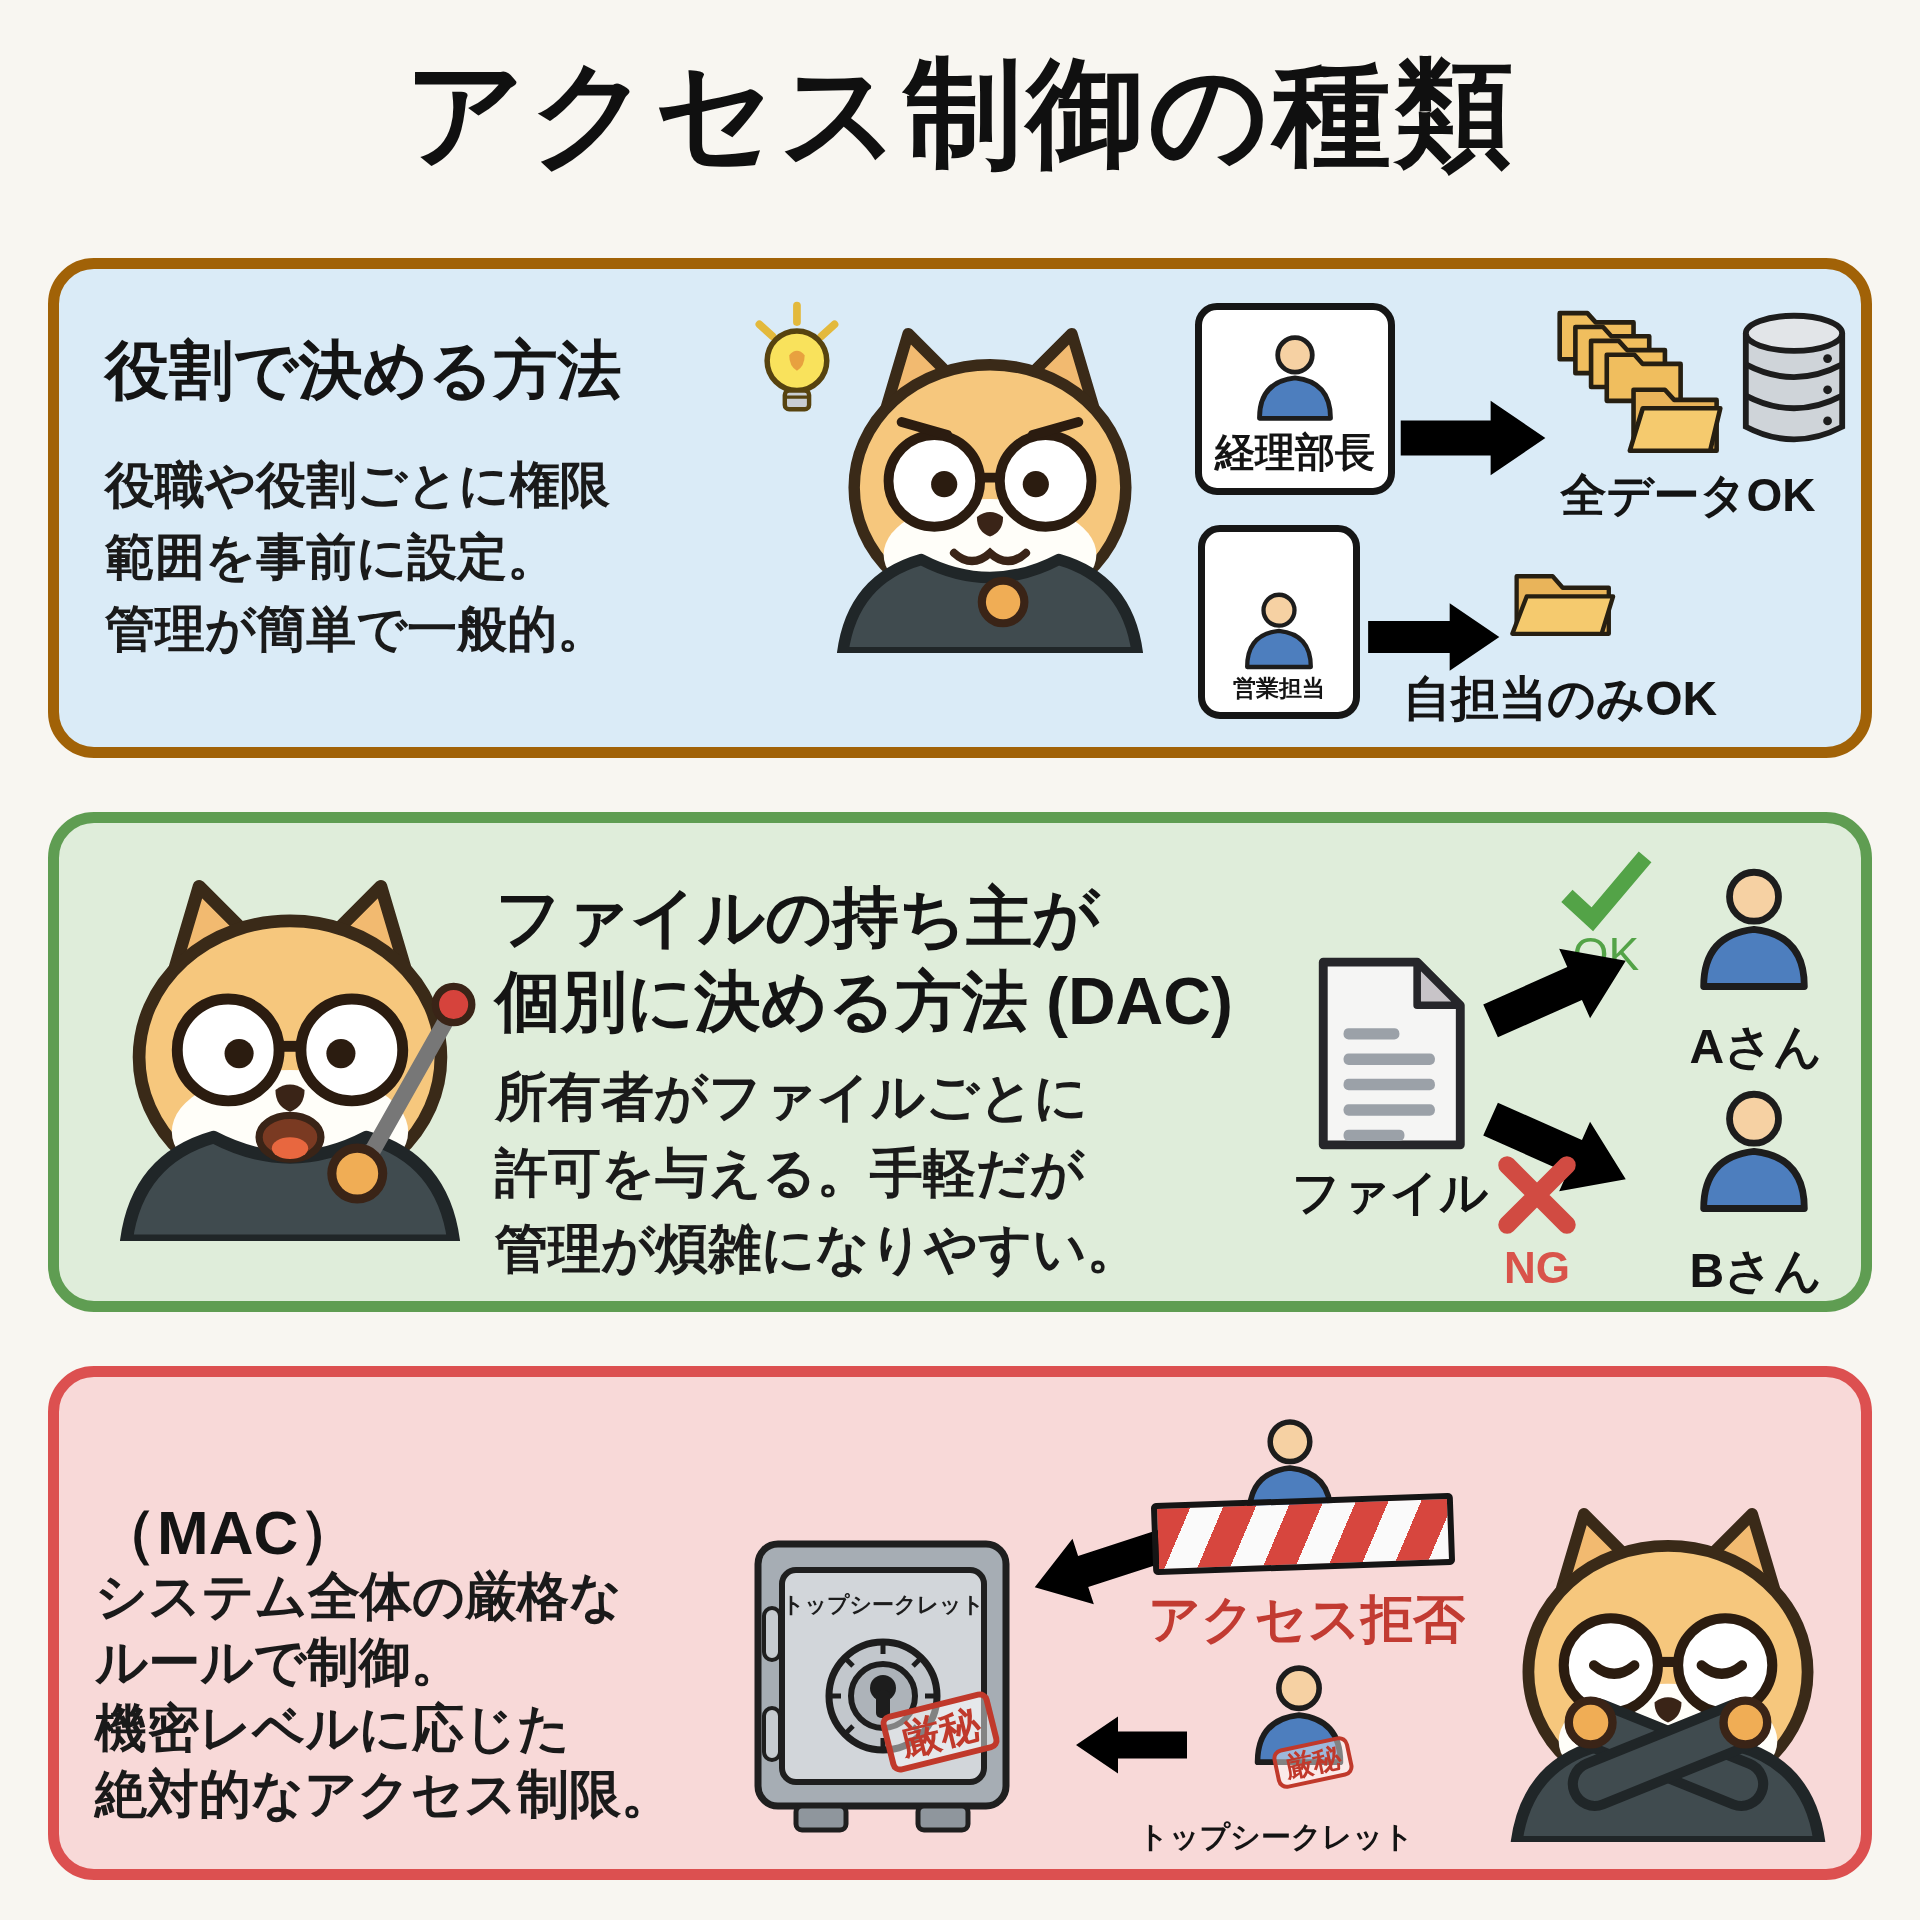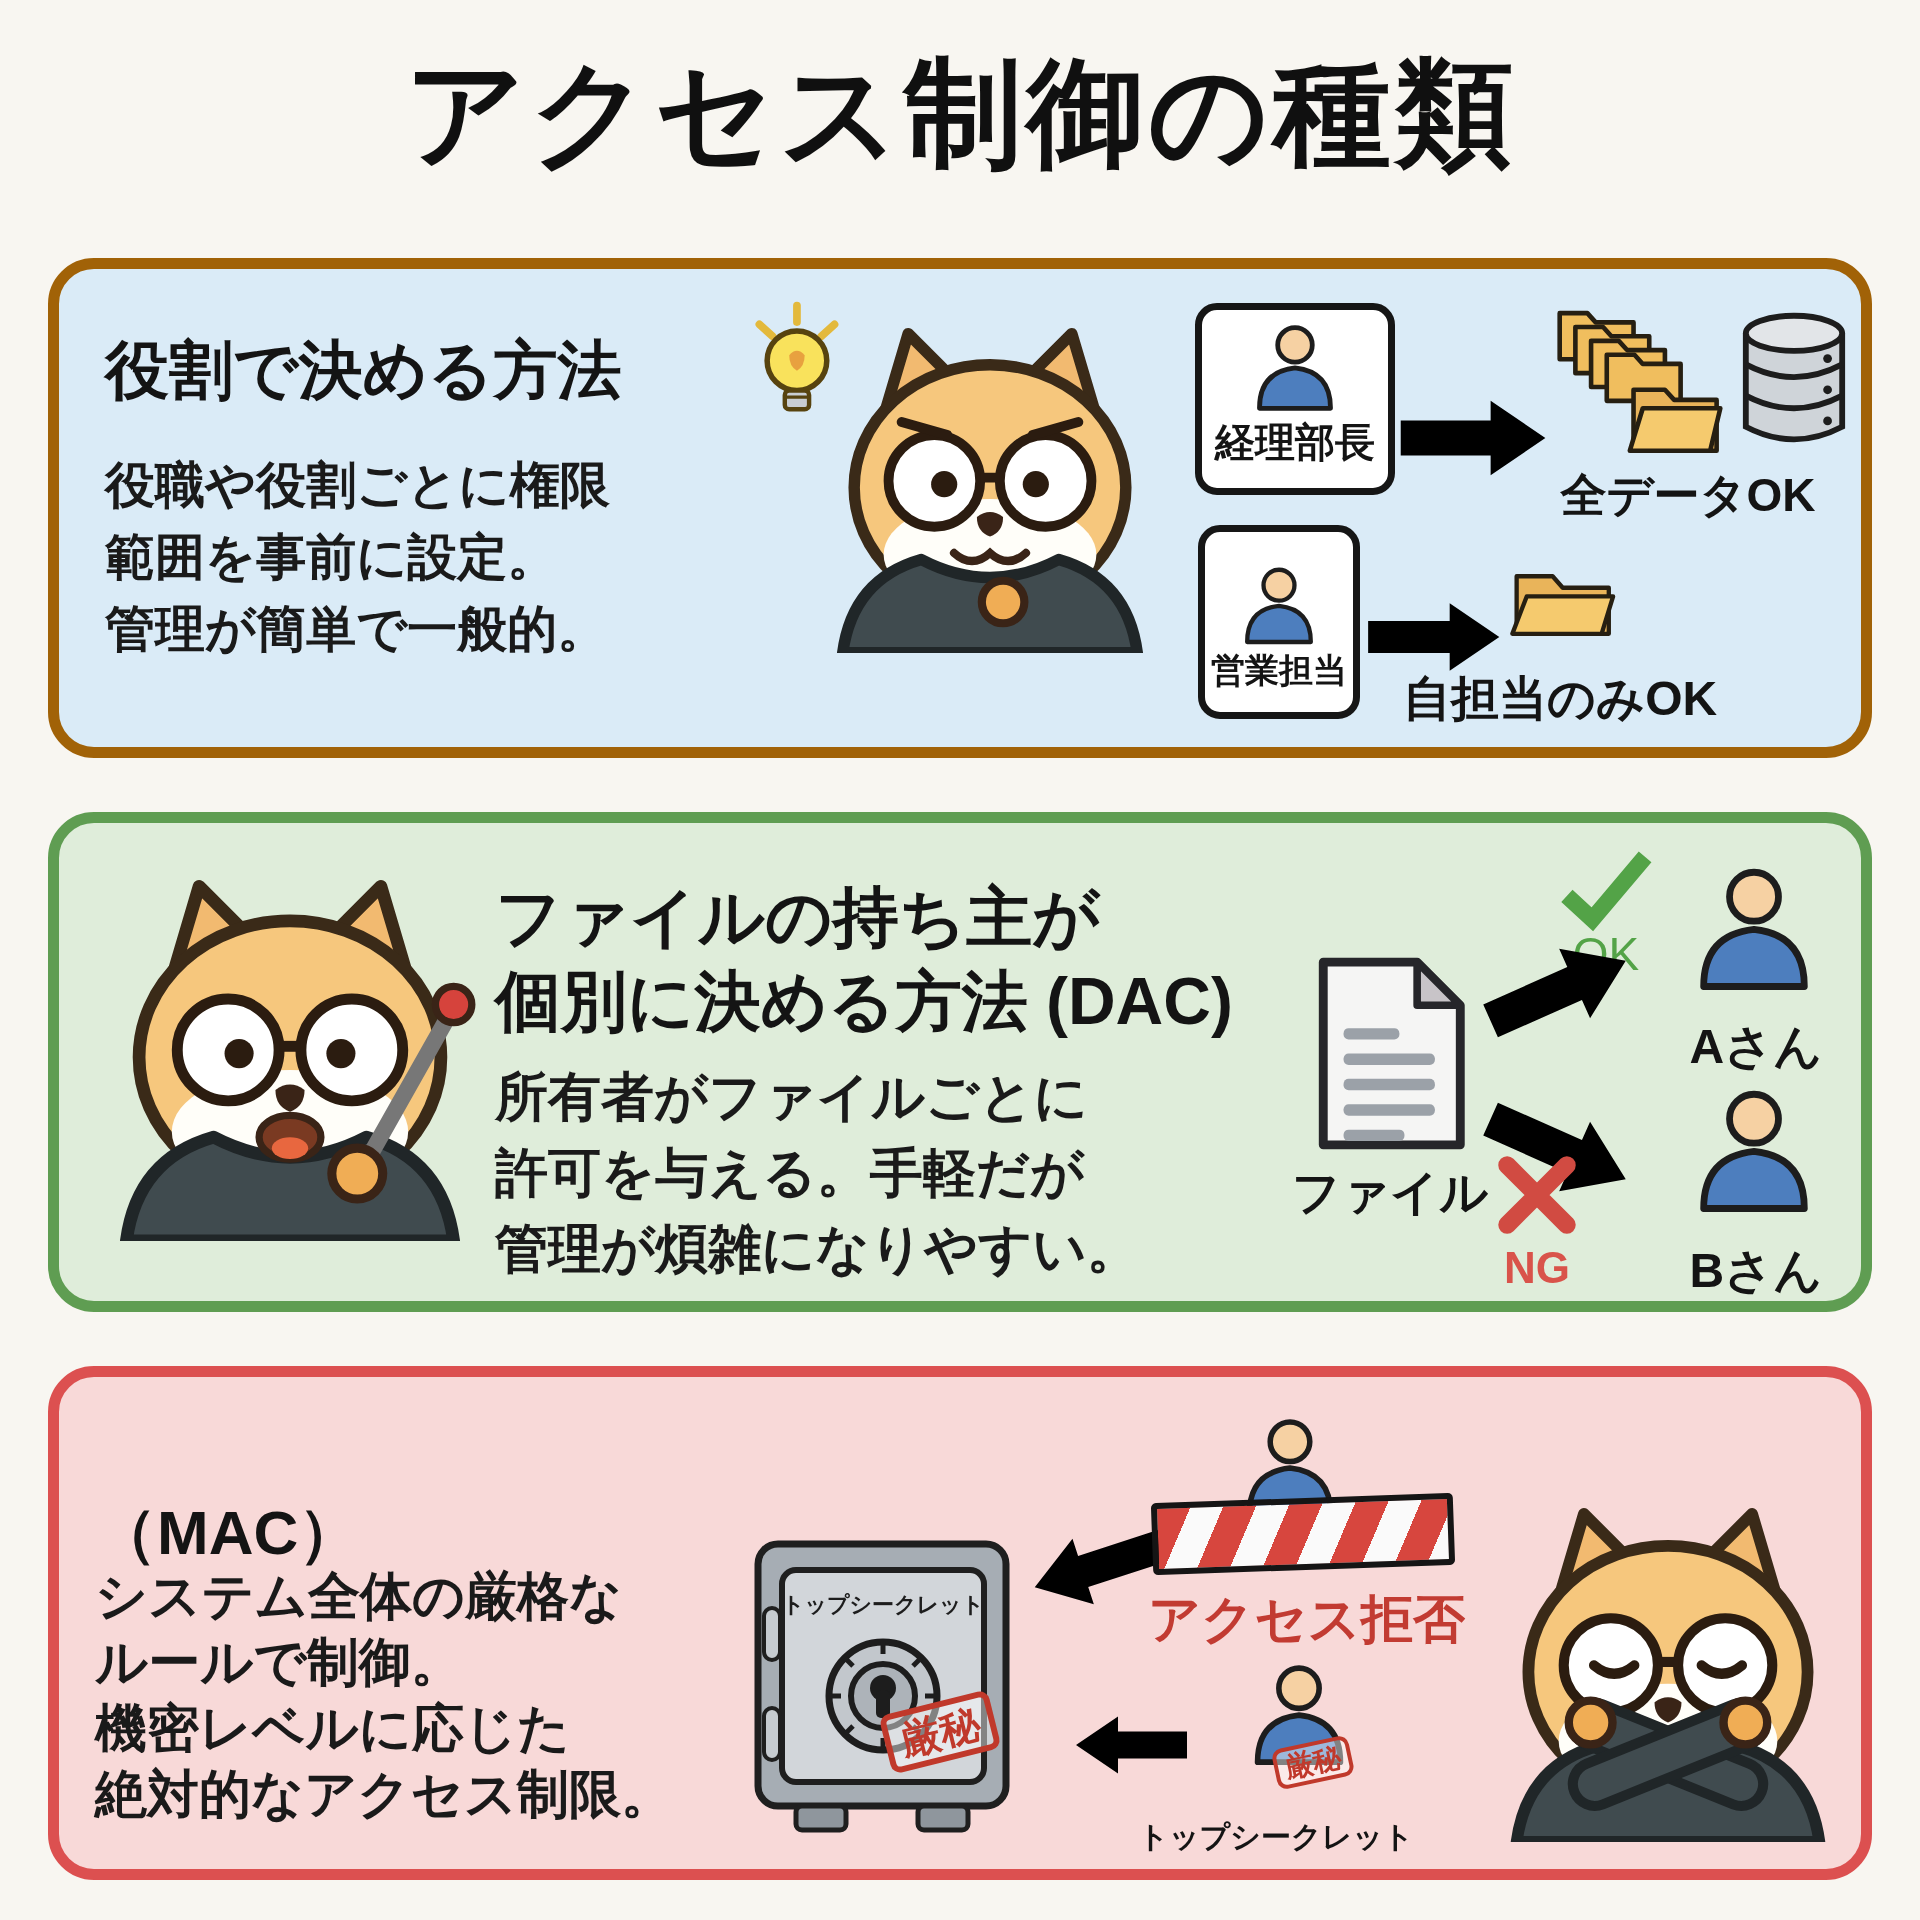--- a/index.html
+++ b/index.html
@@ -33,23 +33,23 @@
 
   
   .s1-heading{left:46px;top:58px;font-size:64px;}
   .s1-body{left:46px;top:180px;font-size:50px;line-height:72px;}
   .role-box{
     background:#FFFFFF;border:7px solid #161616;border-radius:22px;
     box-sizing:border-box;display:flex;flex-direction:column;align-items:center;justify-content:flex-end;
   }
   .role-box1{left:1136px;top:34px;width:200px;height:192px;}
   .role-box2{left:1139px;top:256px;width:162px;height:194px;}
-  .role-label{font-weight:800;color:#141414;white-space:nowrap;padding-bottom:18px;}
+  .role-label{font-weight:800;color:#141414;white-space:nowrap;padding-bottom:8px;}
   .role-box1 .role-label{font-size:40px;}
-  .role-box2 .role-label{font-size:34px;}
+  .role-box2 .role-label{font-size:23px;}
   .result-label{font-weight:800;color:#141414;text-align:center;white-space:nowrap;}
   .result1{left:1479px;top:196px;width:300px;font-size:46px;}
   .result2{left:1331px;top:398px;width:340px;font-size:48px;}
 
   
   .s2-heading1{left:436px;top:50px;font-size:66px;}
   .s2-heading2{left:436px;top:134px;font-size:66px;}
   .s2-body{left:436px;top:236px;font-size:53px;line-height:76px;}
   .file-label{left:1231px;top:338px;width:200px;font-size:48px;font-weight:800;text-align:center;}
   .ok-text{left:1497px;top:104px;width:100px;font-size:46px;font-weight:400;color:#53A347;text-align:center;}

